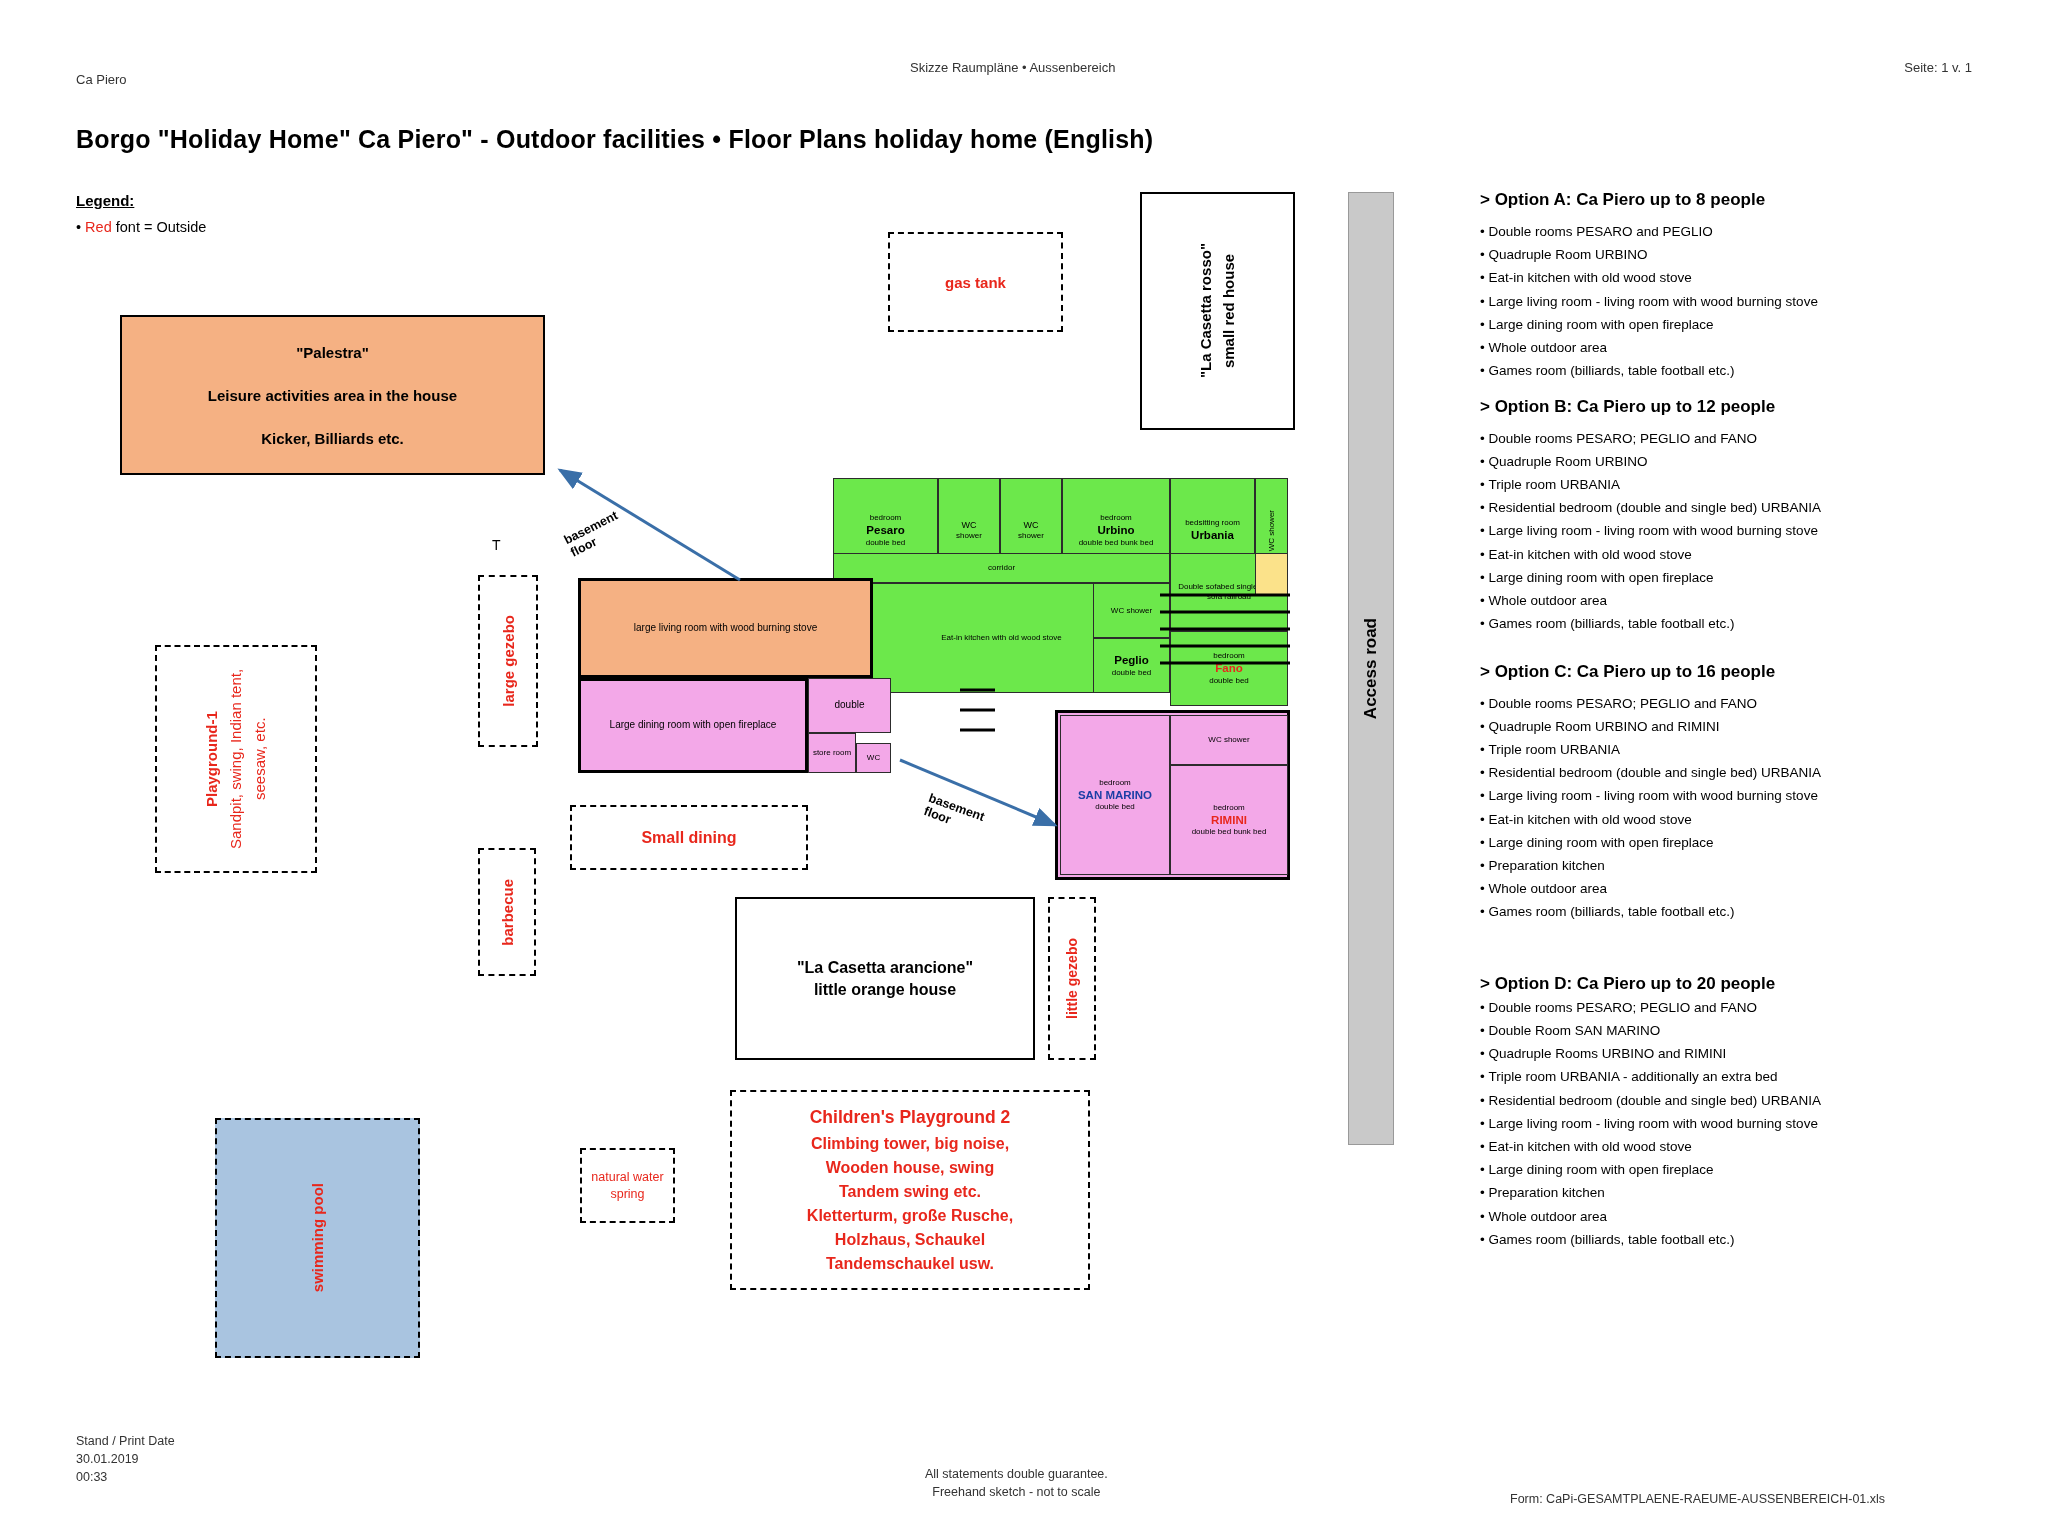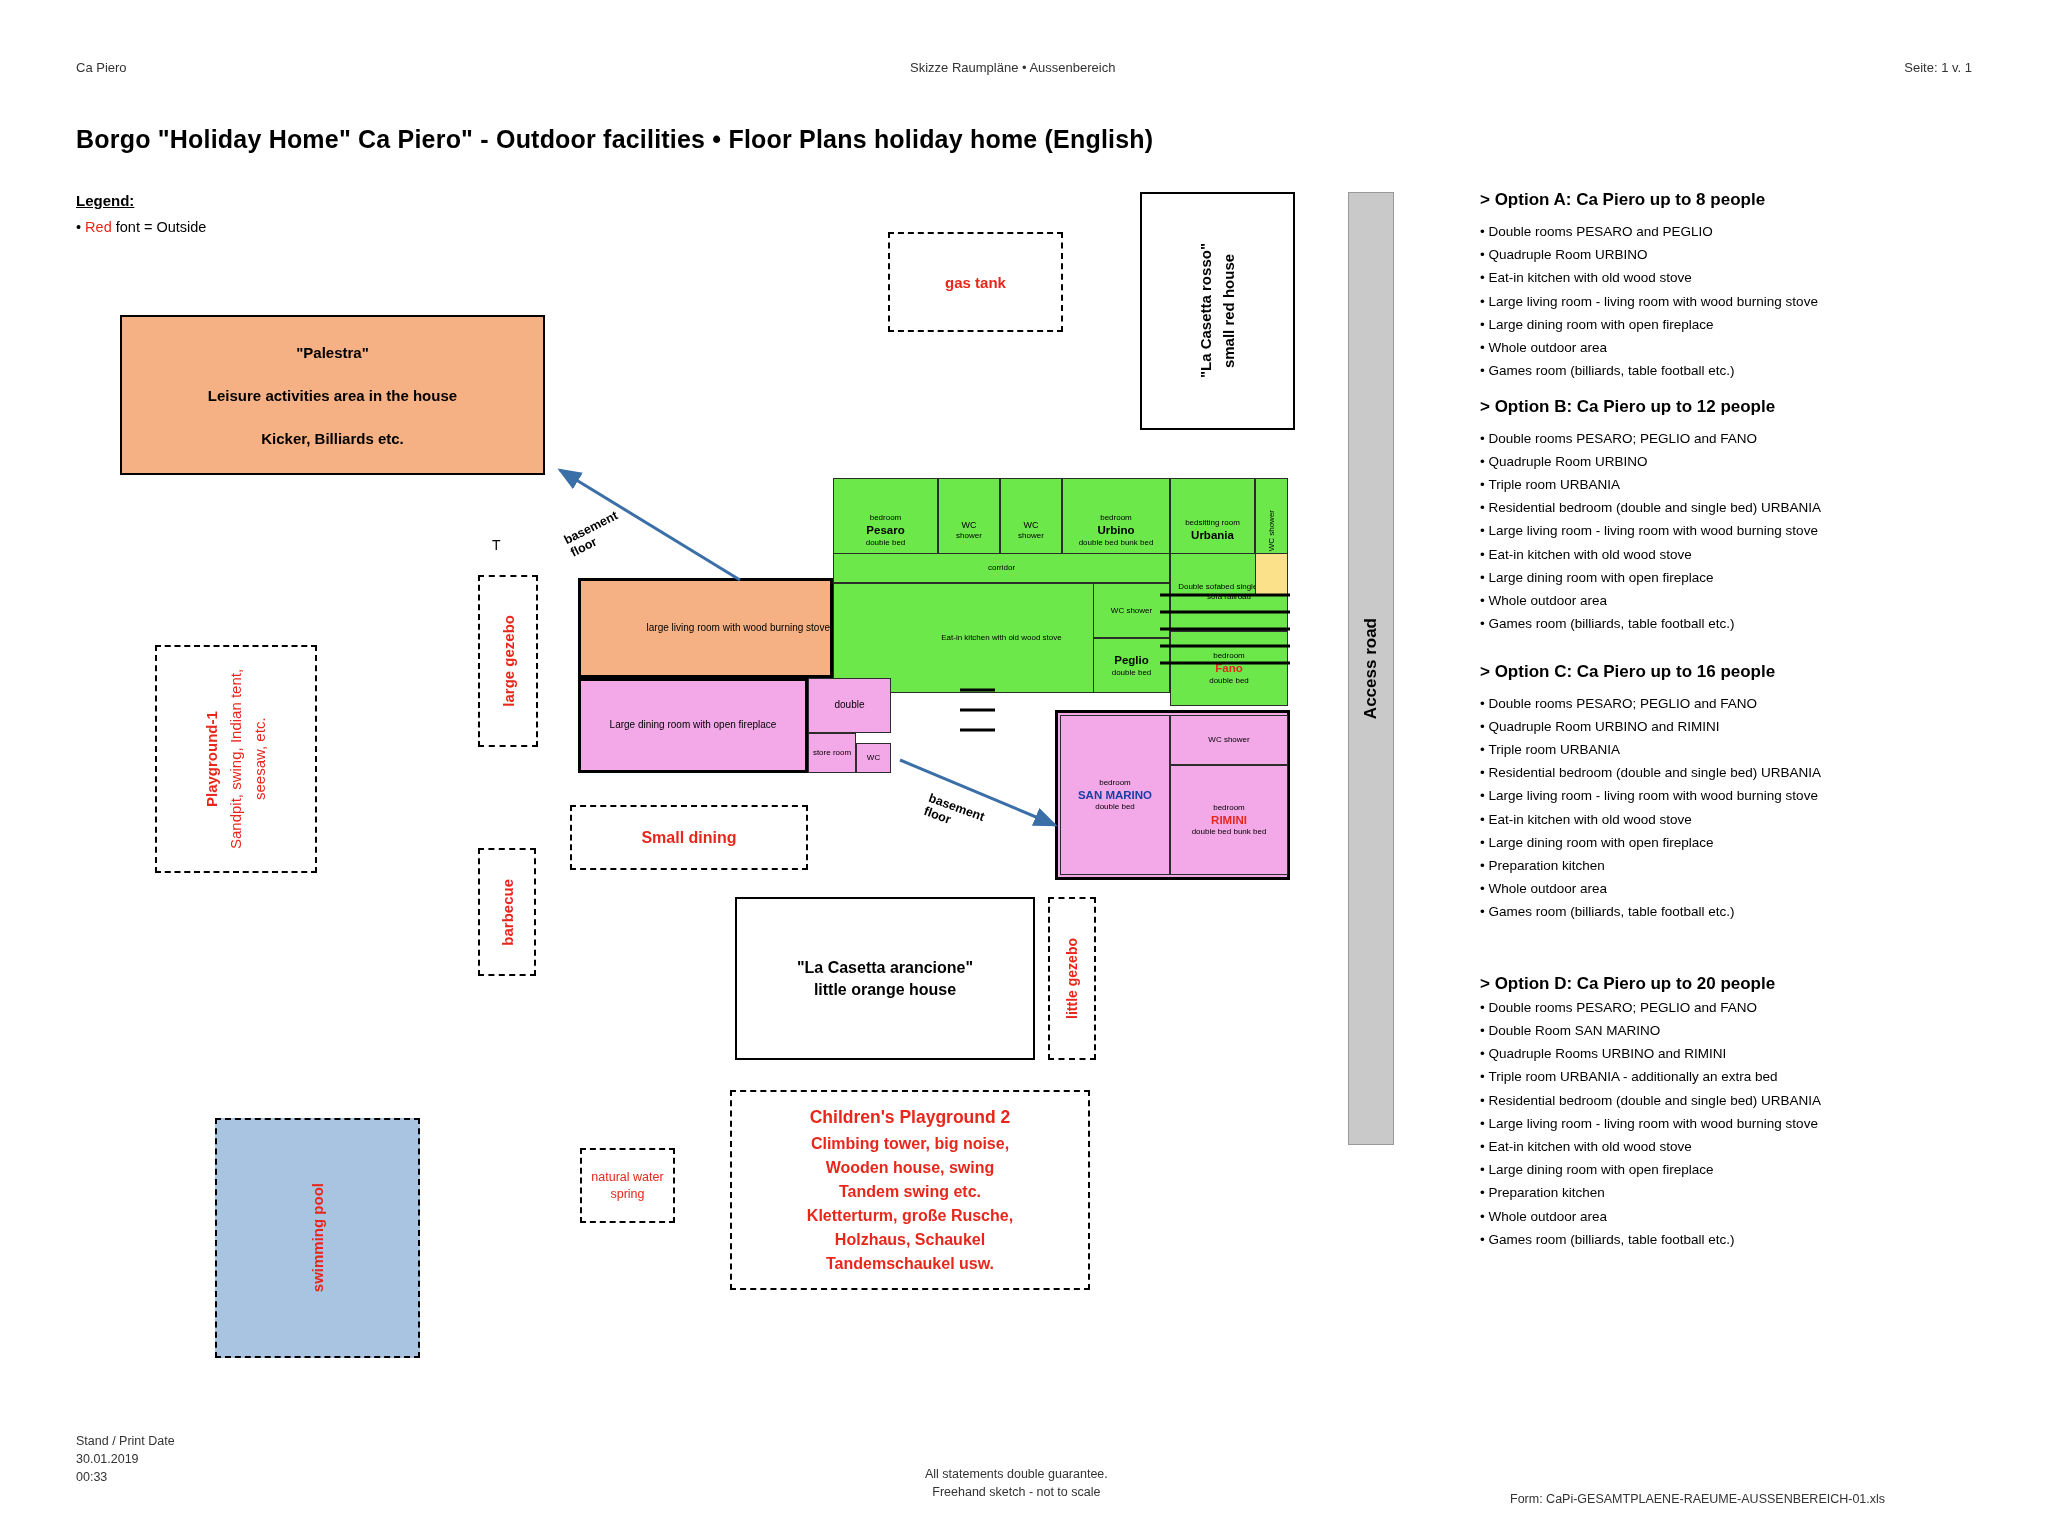--- a/index.html
+++ b/index.html
@@ -1,21 +1,21 @@
 <!DOCTYPE html>
 <html><head>
 <meta charset="utf-8">
 <style>
   html,body{margin:0;padding:0;background:#ffffff;}
   body{width:2048px;height:1536px;position:relative;font-family:"Liberation Sans",sans-serif;color:#000;overflow:hidden;}
   .page{position:absolute;inset:0;}
 
   
   .hdr{position:absolute;font-size:13px;color:#333;}
-  #hdr-left{left:76px;top:60px;}
+  #hdr-left{left:76px;top:72px;}
   #hdr-center{left:910px;top:60px;}
   #hdr-right{right:76px;top:60px;}
   #doc-title{position:absolute;left:76px;top:125px;font-size:25px;font-weight:bold;letter-spacing:.2px;}
 
   .ftr{position:absolute;font-size:12.5px;color:#333;line-height:1.45;}
   #ftr-left{left:76px;top:1432px;}
   #ftr-center{left:925px;top:1465px;text-align:center;}
   #ftr-right{left:1510px;top:1490px;}
 
   
@@ -225,21 +225,21 @@
       <div class="nm">Peglio</div>
       <div class="tiny">double bed</div>
     </div>
     <div class="cell green" style="left:1170px;top:631px;width:118px;height:75px;">
       <div class="tiny">bedroom</div>
       <div class="nm red">Fano</div>
       <div class="tiny">double bed</div>
     </div>
     <div class="cell yellow" style="left:1255px;top:553px;width:33px;height:42px;"></div>
 
-    <div class="cell orange" style="left:578px;top:578px;width:255px;height:100px;border:3px solid #000;align-items:flex-end;">
+    <div class="cell orange" style="left:578px;top:578px;width:295px;height:100px;border:3px solid #000;">
       <div style="font-size:10px;">large living room with wood burning stove</div>
     </div>
 
     <div class="cell pink" style="left:578px;top:678px;width:230px;height:95px;border:3px solid #000;">
       <div style="font-size:10px;">Large dining room with open fireplace</div>
     </div>
     <div class="cell pink" style="left:808px;top:678px;width:83px;height:55px;">
       <div style="font-size:10px;">double</div>
     </div>
     <div class="cell pink" style="left:808px;top:733px;width:48px;height:40px;">

